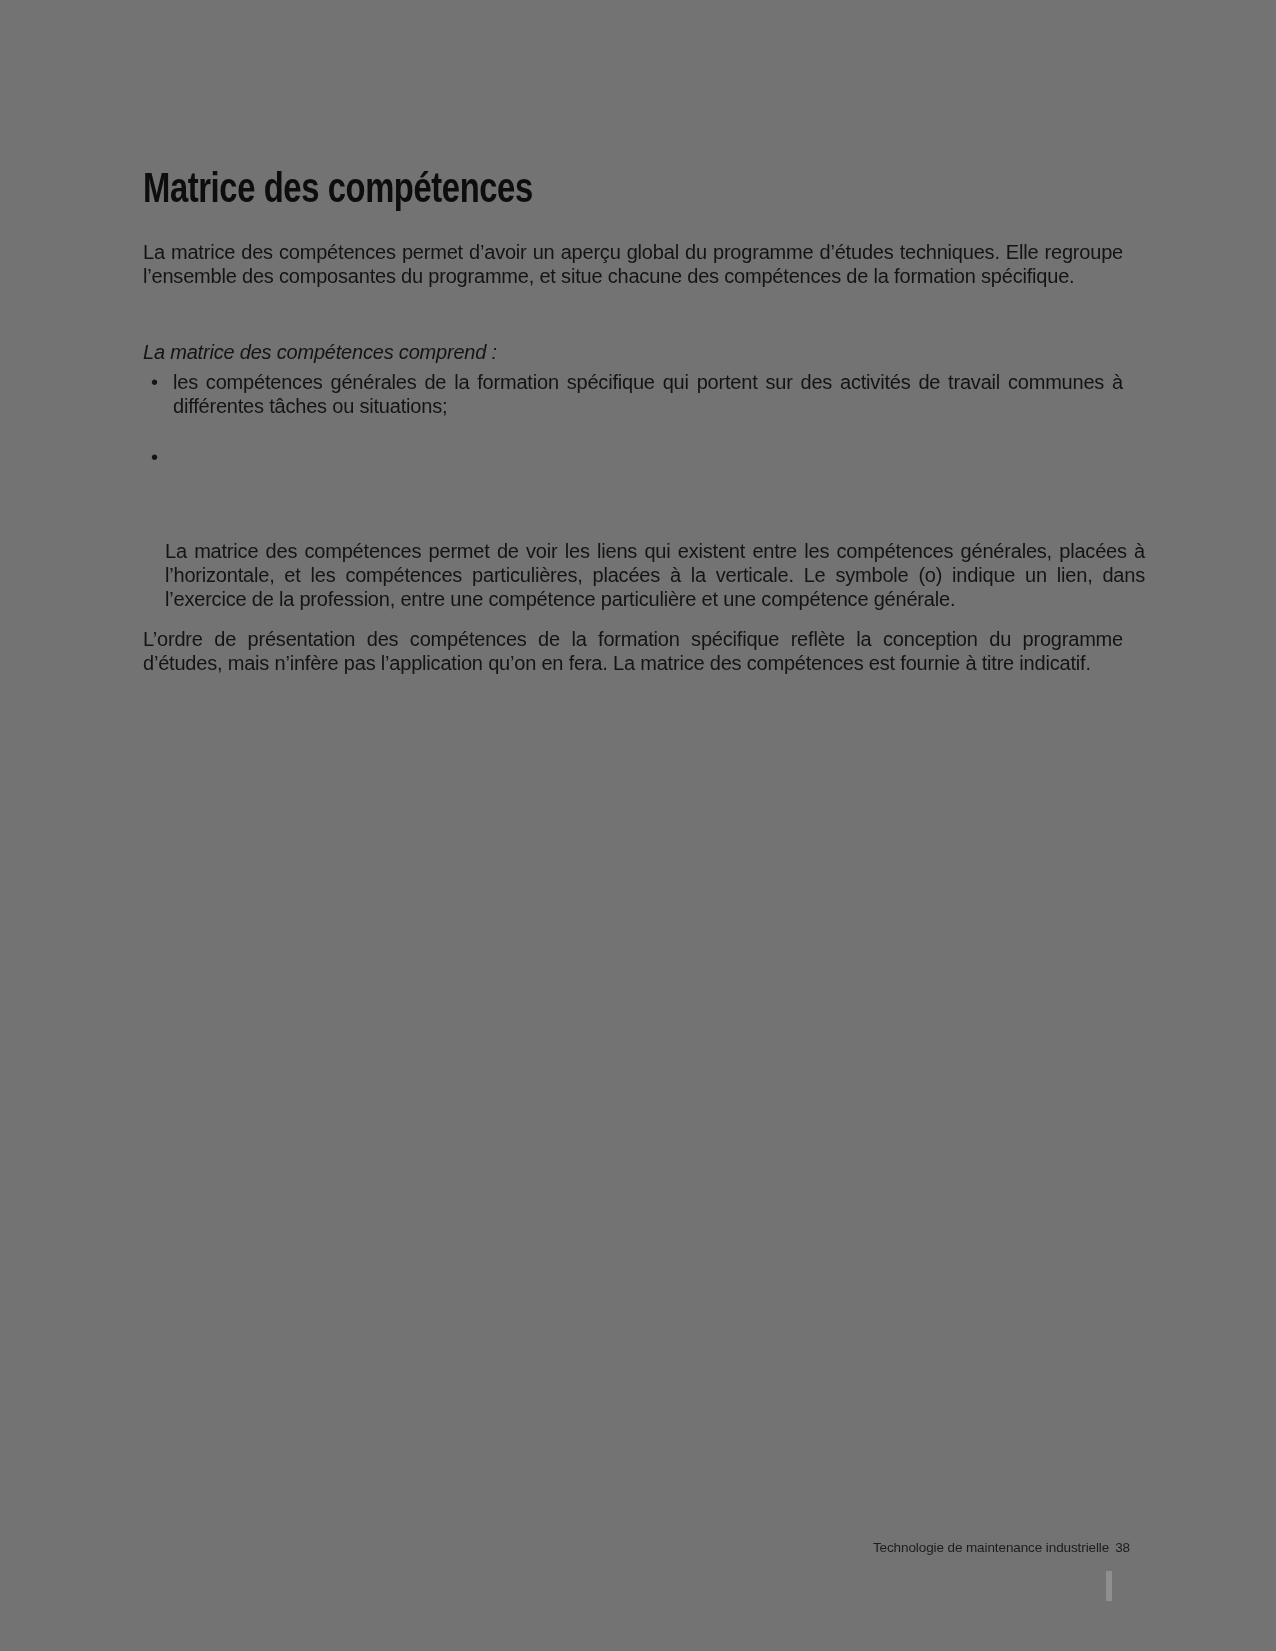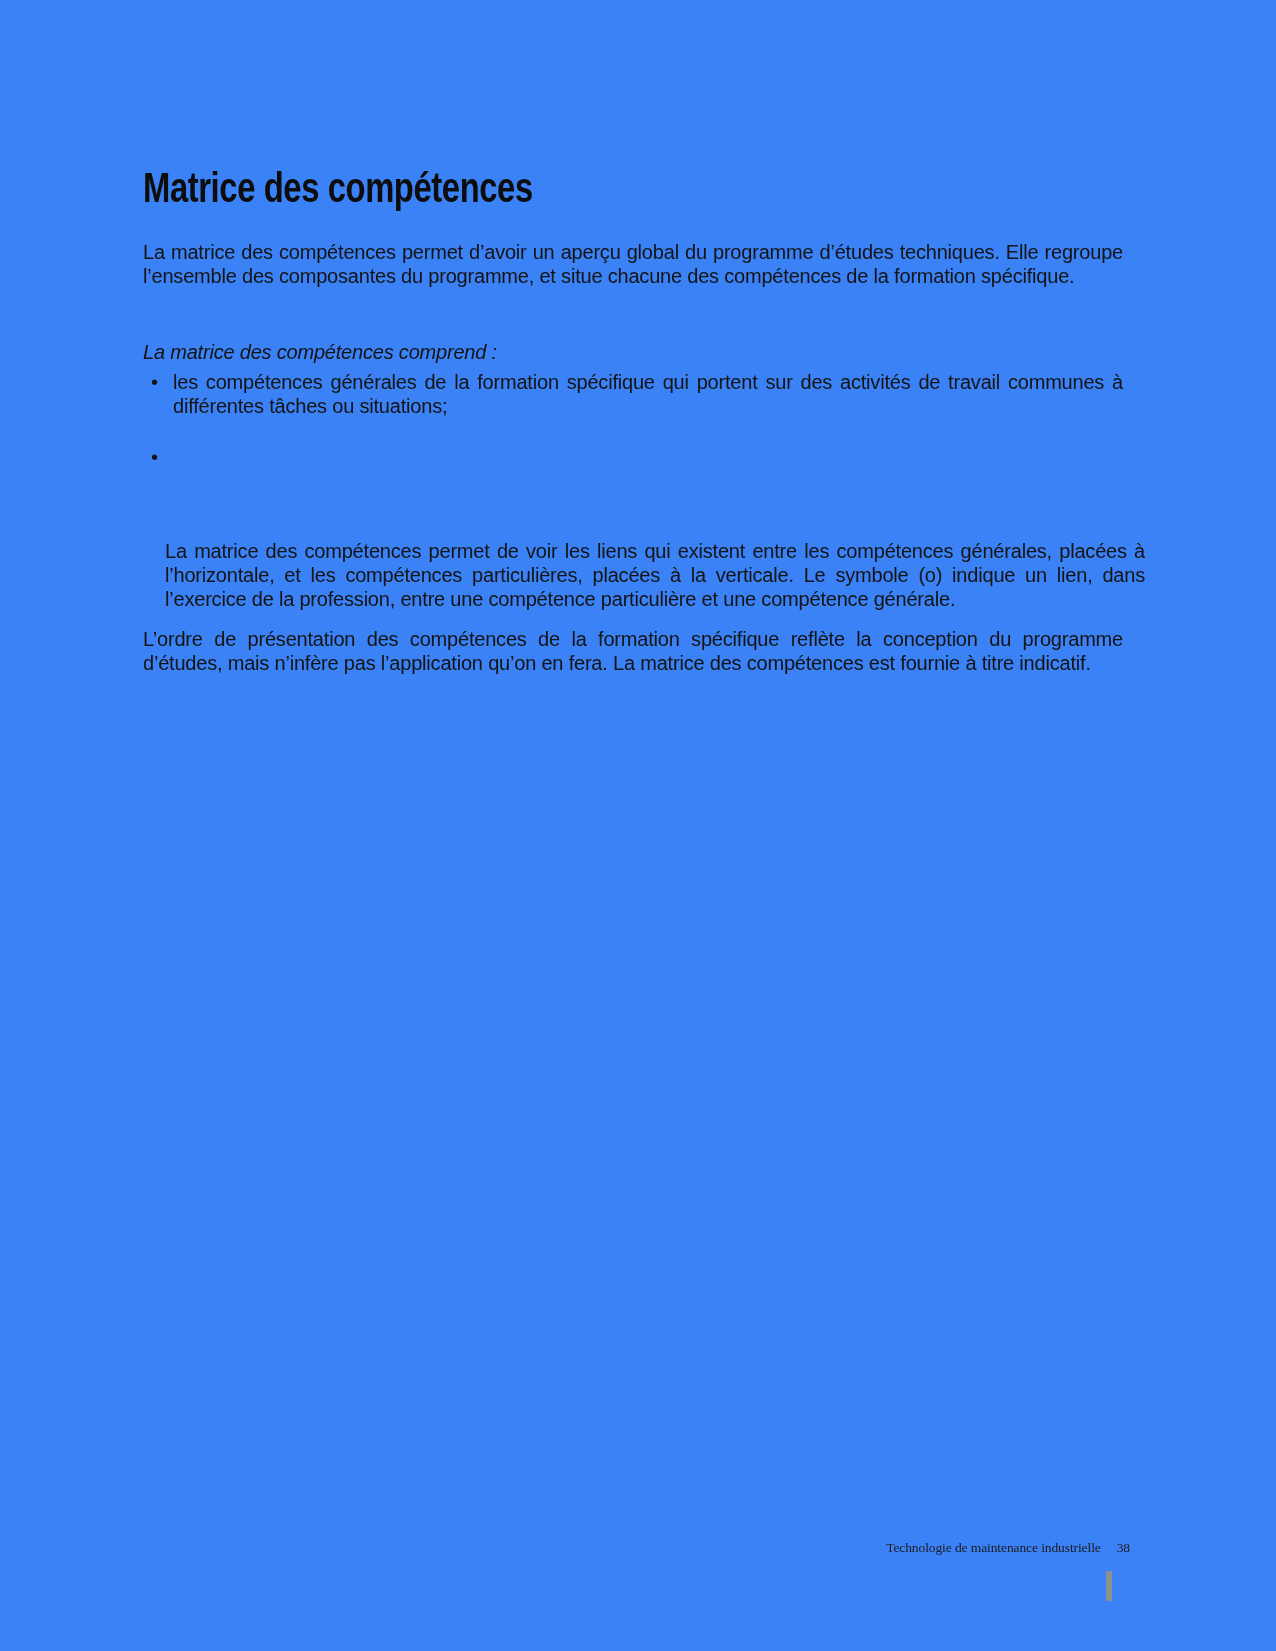--- a/index.html
+++ b/index.html
@@ -55,38 +55,37 @@
     text-align: left;
   }
   .footer {
     position: absolute;
     left: 143px;
     top: 1540px;
     width: 987px;
     display: flex;
     justify-content: flex-end;
     align-items: baseline;
-    gap: 16px;
+    gap: 6px;
     font-size: 13.5px;
     color: #1c1c1c;
     letter-spacing: -0.1px;
-    font-family: Liberation Serif, serif;
   }
   .footer-bar {
     position: absolute;
     left: 1106px;
     top: 1571px;
     width: 6px;
     height: 30px;
   }
 </style>
 </head>
 <body>
 
-<div class="page" style="background: #3b82f6;">
+<div class="page" style="background: #737373;">
 
   <h1 class="doc-title">Matrice des compétences</h1>
 
   <p class="body-text p1">La matrice des compétences permet d’avoir un aperçu global du programme d’études techniques. Elle regroupe l’ensemble des composantes du programme, et situe chacune des compétences de la formation spécifique.</p>
 
   <p class="body-text p2">La matrice des compétences comprend :</p>
 
   <div class="body-text b1 bullet-item">
     <span class="bullet-marker">•</span>
     <span>les compétences générales de la formation spécifique qui portent sur des activités de travail communes à différentes tâches ou situations;</span>

